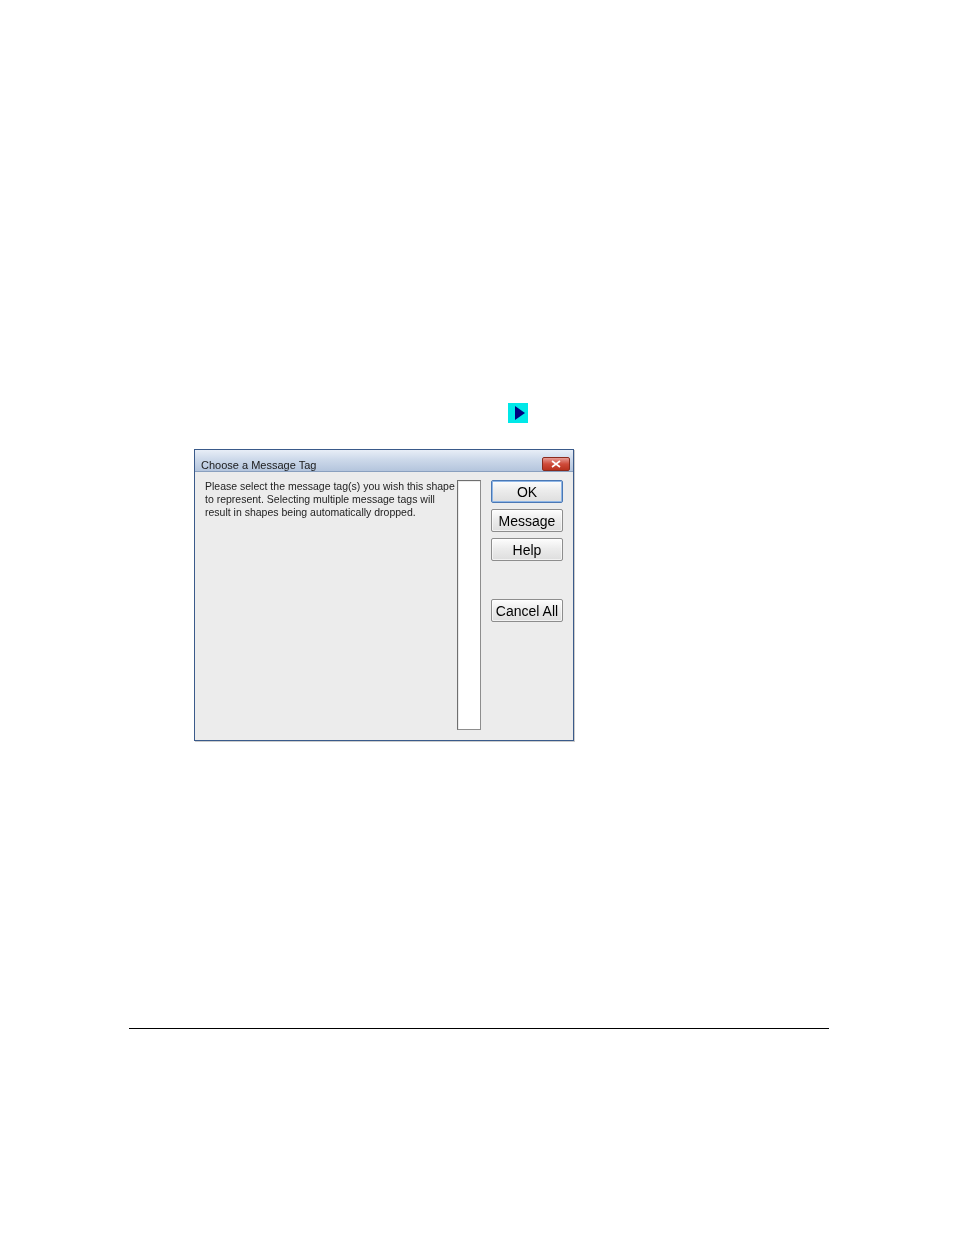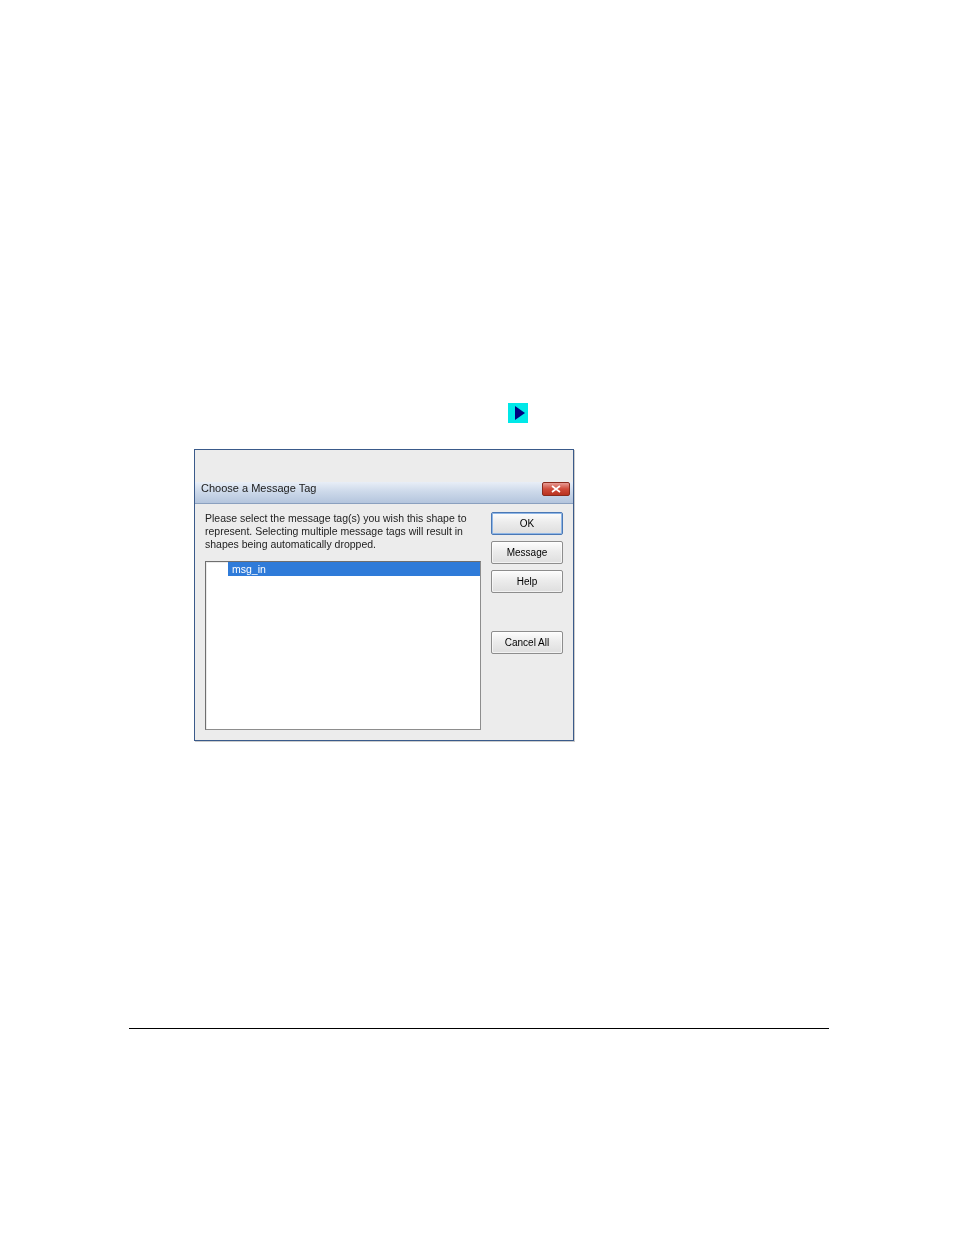--- a/index.html
+++ b/index.html
@@ -40,26 +40,25 @@
     border: 1px solid #3a5a8a;
     box-shadow: 1px 1px 0 rgba(0,0,0,0.2);
     display: flex;
     flex-direction: column;
   }
   .titlebar {
     height: 22px;
     background: linear-gradient(to bottom, #e8eef7 0%, #cdd9ea 45%, #b4c5dd 100%);
     border-bottom: 1px solid #8aa0bf;
     display: flex;
-    align-items: flex-start;
+    align-items: flex-end;
     justify-content: space-between;
     padding: 0 3px 0 6px;
     font-size: 11px;
     color: #1a1a1a;
-    margin-top: 32px;
   }
   .close-btn {
     width: 28px;
     height: 14px;
     background: linear-gradient(to bottom, #e79b94 0%, #cf4b3a 50%, #b9321f 100%);
     border: 1px solid #8a2a1c;
     border-radius: 2px;
     color: #fff;
     font-size: 8px;
     font-weight: bold;
@@ -71,21 +70,21 @@
   .close-btn svg { display:block; }
   .dialog-body {
     flex: 1;
     padding: 8px 10px 10px 10px;
     display: flex;
     gap: 10px;
   }
   .left-col {
     flex: 1;
     display: flex;
-    flex-direction: column;
+    flex-direction: row;
   }
   .instruction {
     font-size: 10.5px;
     color: #222;
     line-height: 1.25;
     margin-bottom: 10px;
   }
   .listbox {
     flex: 1;
     background: #ffffff;
@@ -108,21 +107,21 @@
     width: 72px;
     display: flex;
     flex-direction: column;
     gap: 6px;
   }
   .btn {
     height: 23px;
     background: linear-gradient(to bottom, #fdfdfd 0%, #ececec 45%, #dedede 100%);
     border: 1px solid #8d8d8d;
     border-radius: 2px;
-    font-size: 10px;
+    font-size: 14px;
     color: #000;
     display: flex;
     align-items: center;
     justify-content: center;
     box-shadow: inset 0 0 0 1px rgba(255,255,255,0.6);
     cursor: default;
   }
   .btn.default {
     border-color: #4a78b5;
     box-shadow: inset 0 0 0 1px #8fb6e6;

